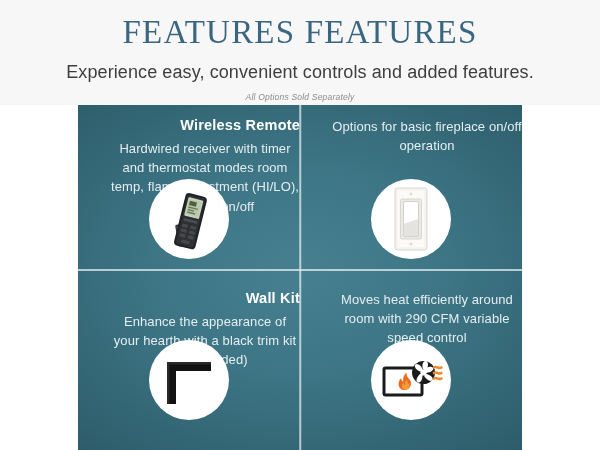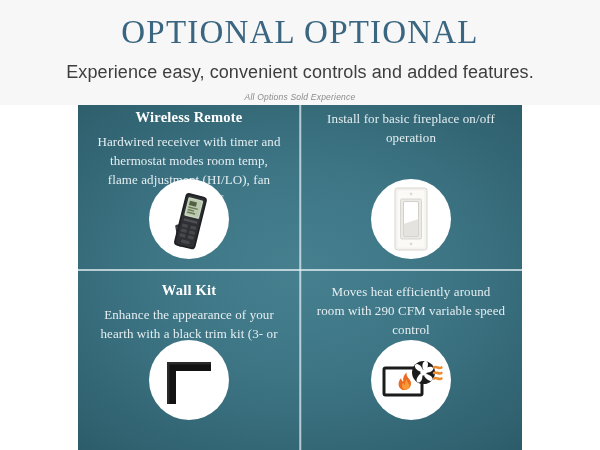--- a/index.html
+++ b/index.html
@@ -73,23 +73,22 @@
     position:absolute;
     left:0; top:47.6%; width:100%; height:1.5px;
     background:rgba(225,238,242,0.75);
     pointer-events:none;
   }
 
   .cell {
     position:relative;
     display:flex;
     flex-direction:column;
-    align-items:center;
-    padding-top:4px;
-    font-family:Liberation Serif, serif;
+    align-items:flex-end;
+    padding-top:12px;
   }
   .cell-title {
     font-size:14.5px;
     font-weight:bold;
     color:#ffffff;
     letter-spacing:0.2px;
     margin-bottom:6px;
   }
   .cell-desc {
     font-size:13px;
@@ -111,23 +110,23 @@
     justify-content:center;
     overflow:hidden;
   }
   .cell.top .icon-circle { top:74px; }
   .cell.bot .icon-circle { top:62px; }
 </style>
 </head>
 <body>
 
 <div class="header">
-  <div class="page-title">OPTIONAL OPTIONAL</div>
+  <div class="page-title">FEATURES FEATURES</div>
   <div class="page-subtitle">Experience easy, convenient controls and added features.</div>
-  <div class="page-note">All Options Sold Experience</div>
+  <div class="page-note">All Options Sold Separately</div>
 </div>
 
 <div class="panel">
   <div class="grid">
 
     <div class="cell top">
       <div class="cell-title">Wireless Remote</div>
       <div class="cell-desc">Hardwired receiver with timer and thermostat modes room temp, flame adjustment (HI/LO), fan speed, on/off</div>
       <div class="icon-circle">
         <svg width="80" height="80" viewBox="0 0 80 80">
@@ -159,21 +158,21 @@
             <rect x="1.2" y="36" width="6" height="3.4" rx="1.2" fill="#46484c"></rect>
             <rect x="-7.2" y="41" width="6" height="3.4" rx="1.2" fill="#46484c"></rect>
             <rect x="1.2" y="41" width="6" height="3.4" rx="1.2" fill="#46484c"></rect>
             <rect x="-4.5" y="46.6" width="9" height="3.4" rx="1.6" fill="#46484c"></rect>
           </g>
         </svg>
       </div>
     </div>
 
     <div class="cell top">
-      <div class="cell-desc">Install for basic fireplace on/off operation</div>
+      <div class="cell-desc">Options for basic fireplace on/off operation</div>
       <div class="icon-circle">
         <svg width="80" height="80" viewBox="0 0 80 80">
 
           <rect x="24" y="9" width="32" height="62" rx="2.5" fill="#f4f3ef" stroke="#d8d6d0" stroke-width="1"></rect>
           <rect x="26.5" y="11.5" width="27" height="57" rx="2" fill="#fbfaf7"></rect>
 
           <rect x="29.5" y="20" width="21" height="40" rx="1.5" fill="#eceae5" stroke="#d2cfc9" stroke-width="0.8"></rect>
 
           <rect x="32.5" y="22.5" width="15" height="35" rx="1.5" fill="#ffffff" stroke="#c9c6c0" stroke-width="0.8"></rect>
           <path d="M32.5 45 L47.5 40 L47.5 57.5 L32.5 57.5 Z" fill="#dcdad5" opacity="0.75"></path>

